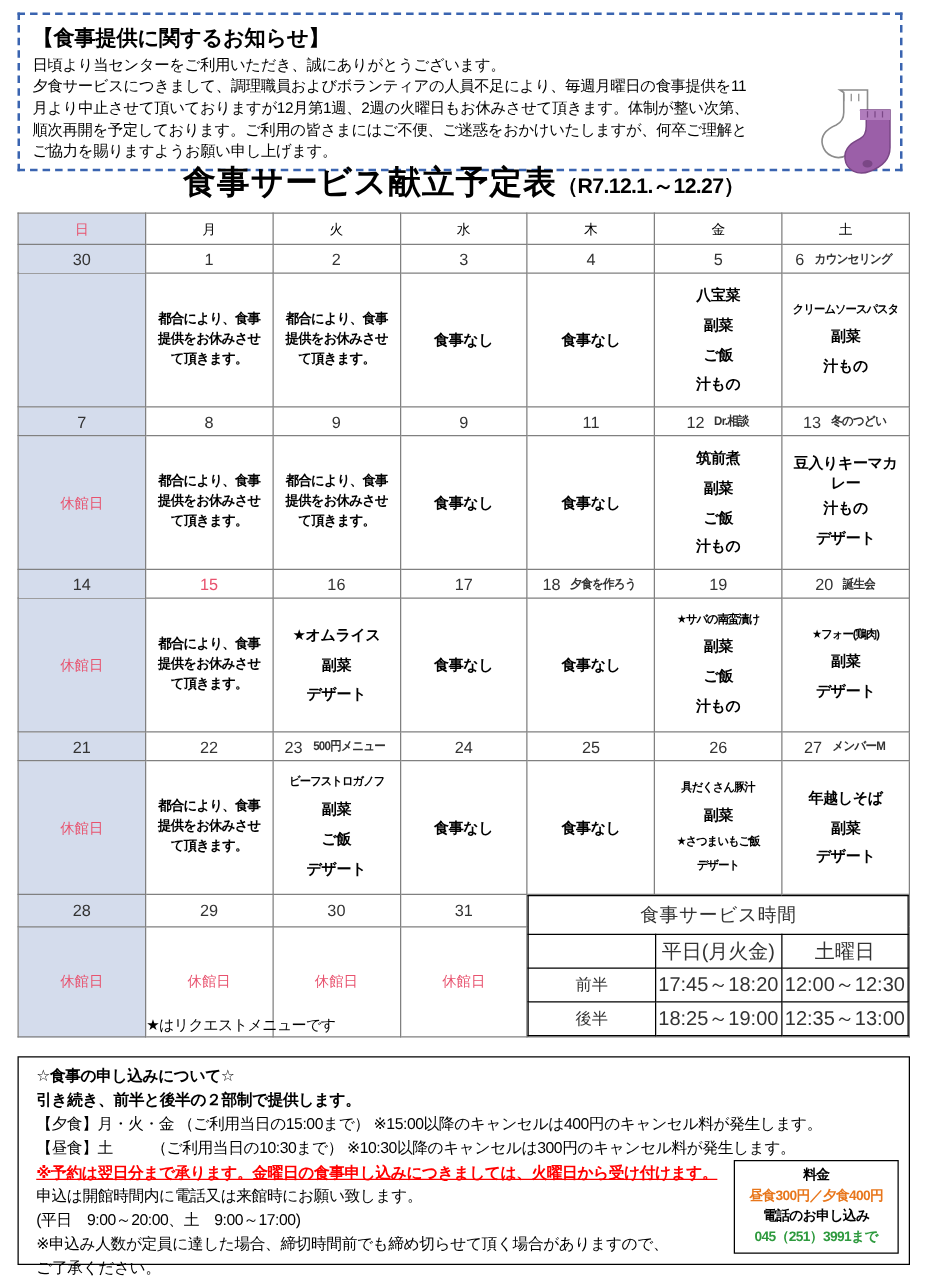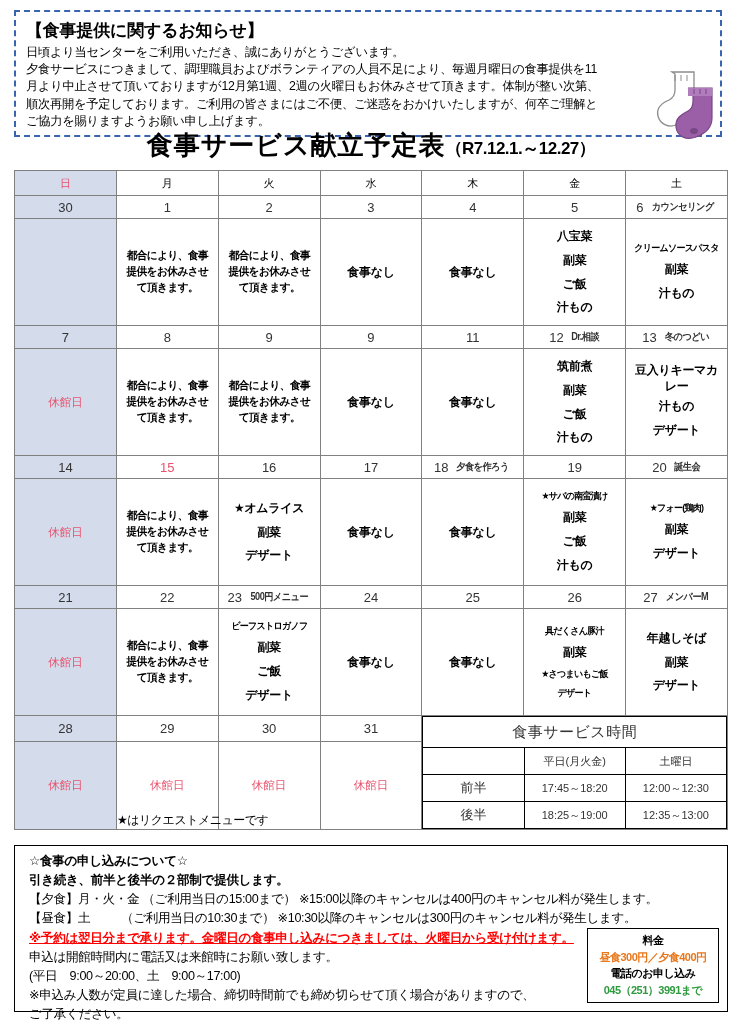--- a/index.html
+++ b/index.html
@@ -169,21 +169,21 @@
   table.hours {
     border-collapse: collapse;
     width: 100%;
     height: 100%;
     table-layout: fixed;
     padding-left: 36px;
   }
   table.hours td {
     border: 1px solid #000000;
     text-align: center;
-    font-size: 11px;
+    font-size: 16px;
     height: 26px;
   }
   table.hours td.hours-title {
     font-size: 15px;
     letter-spacing: 0.5px;
     height: 30px;
   }
   table.hours td.lbl { font-size: 13px; }
   .footnote {
     position: absolute;

